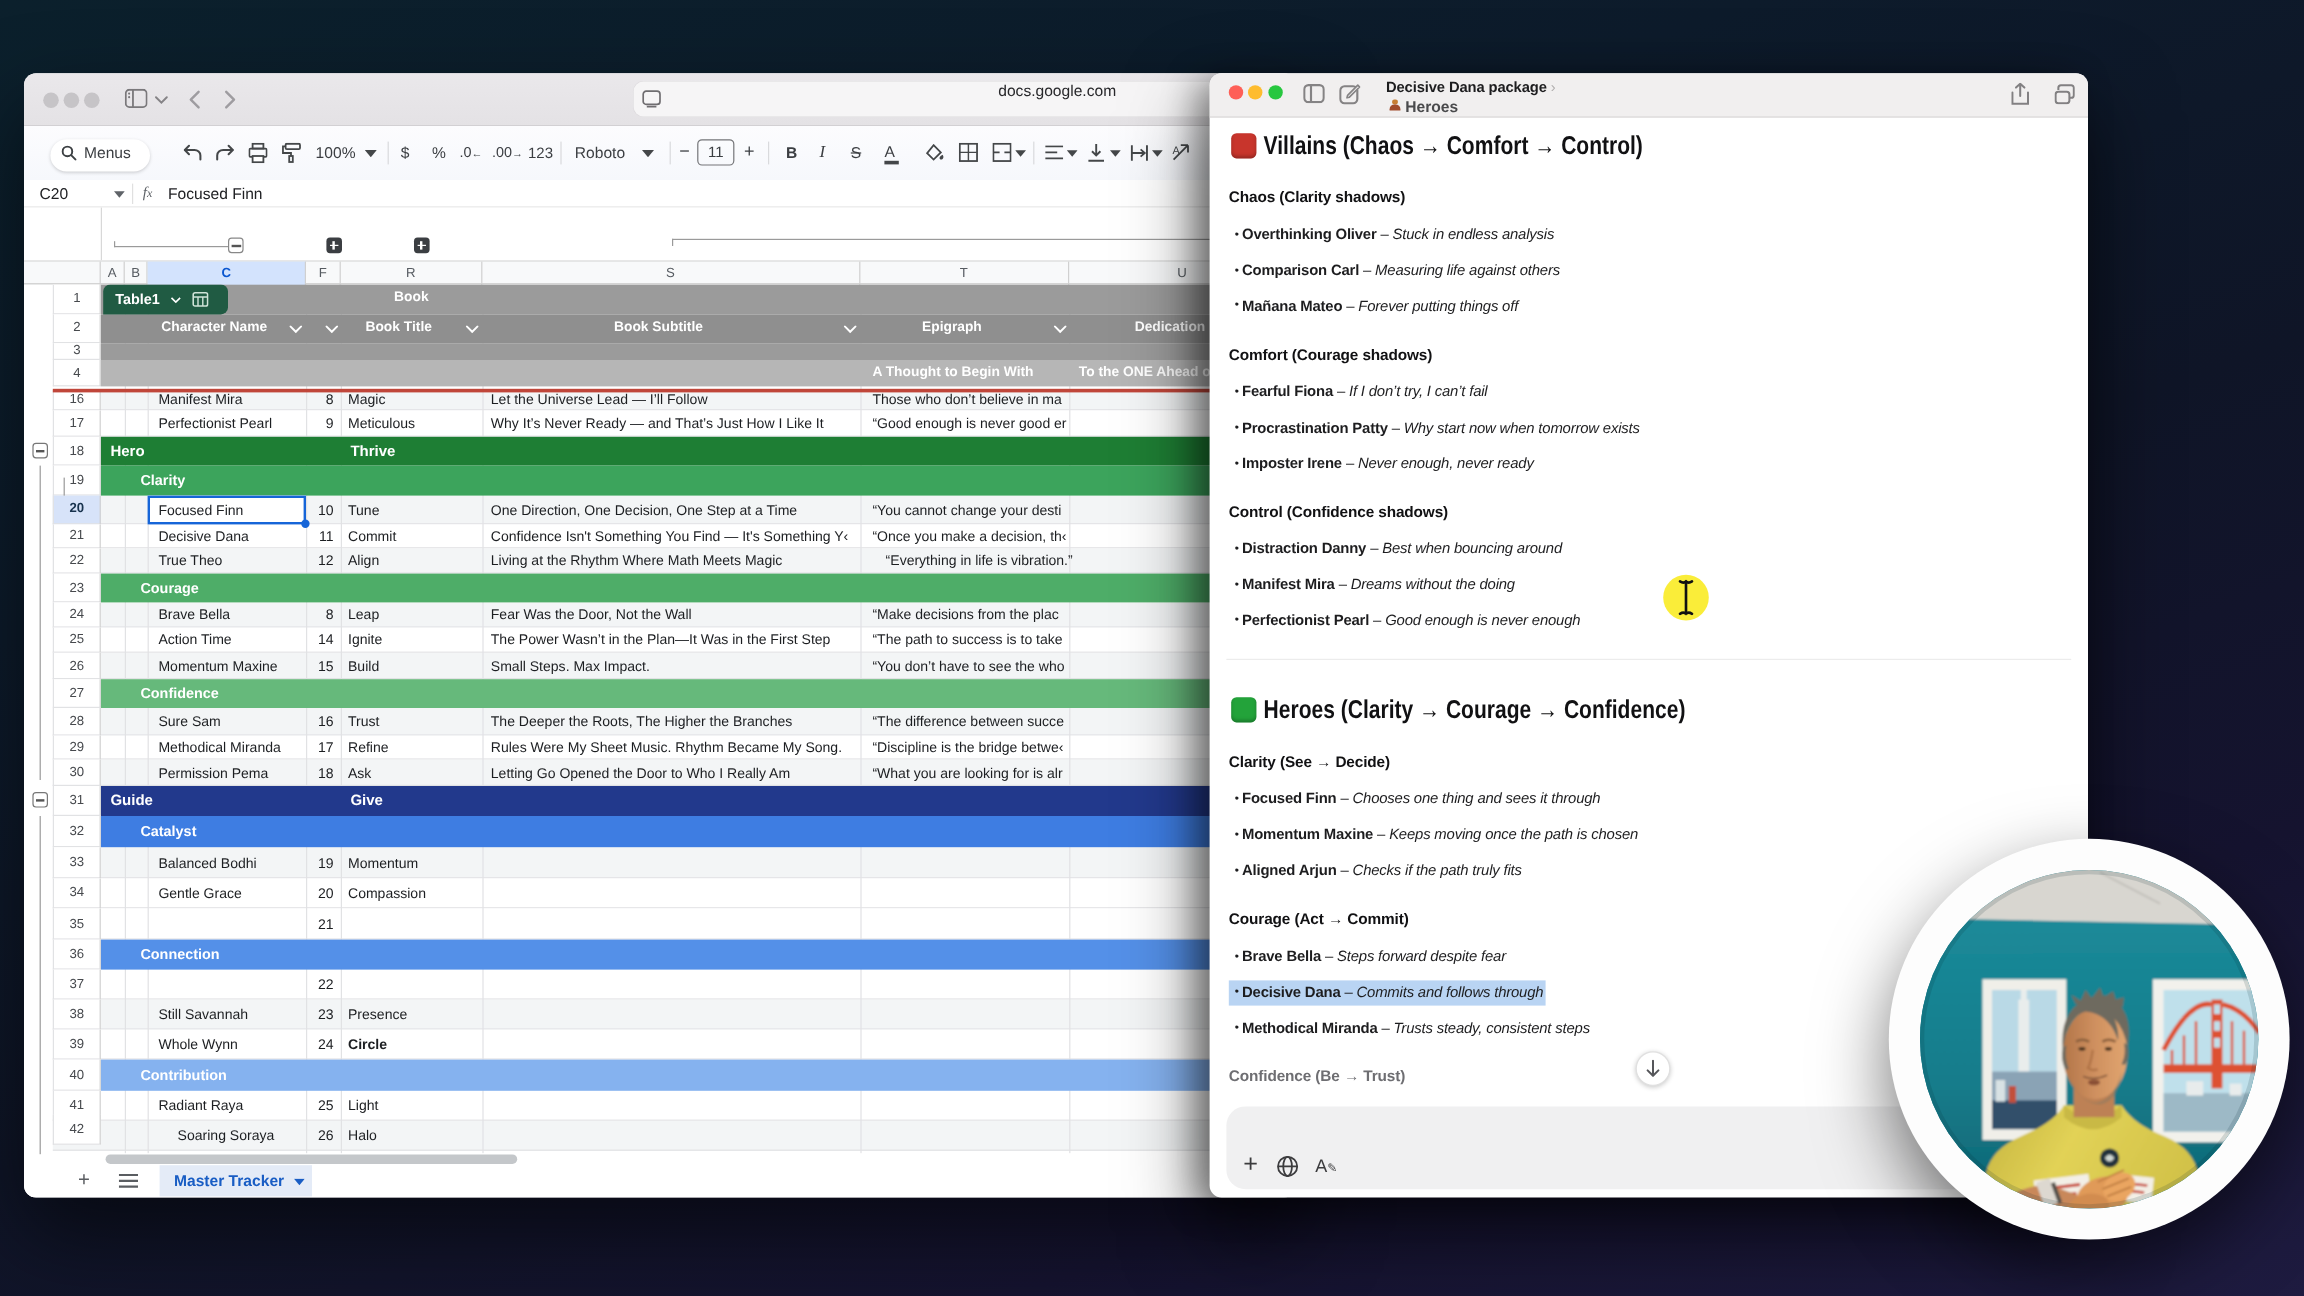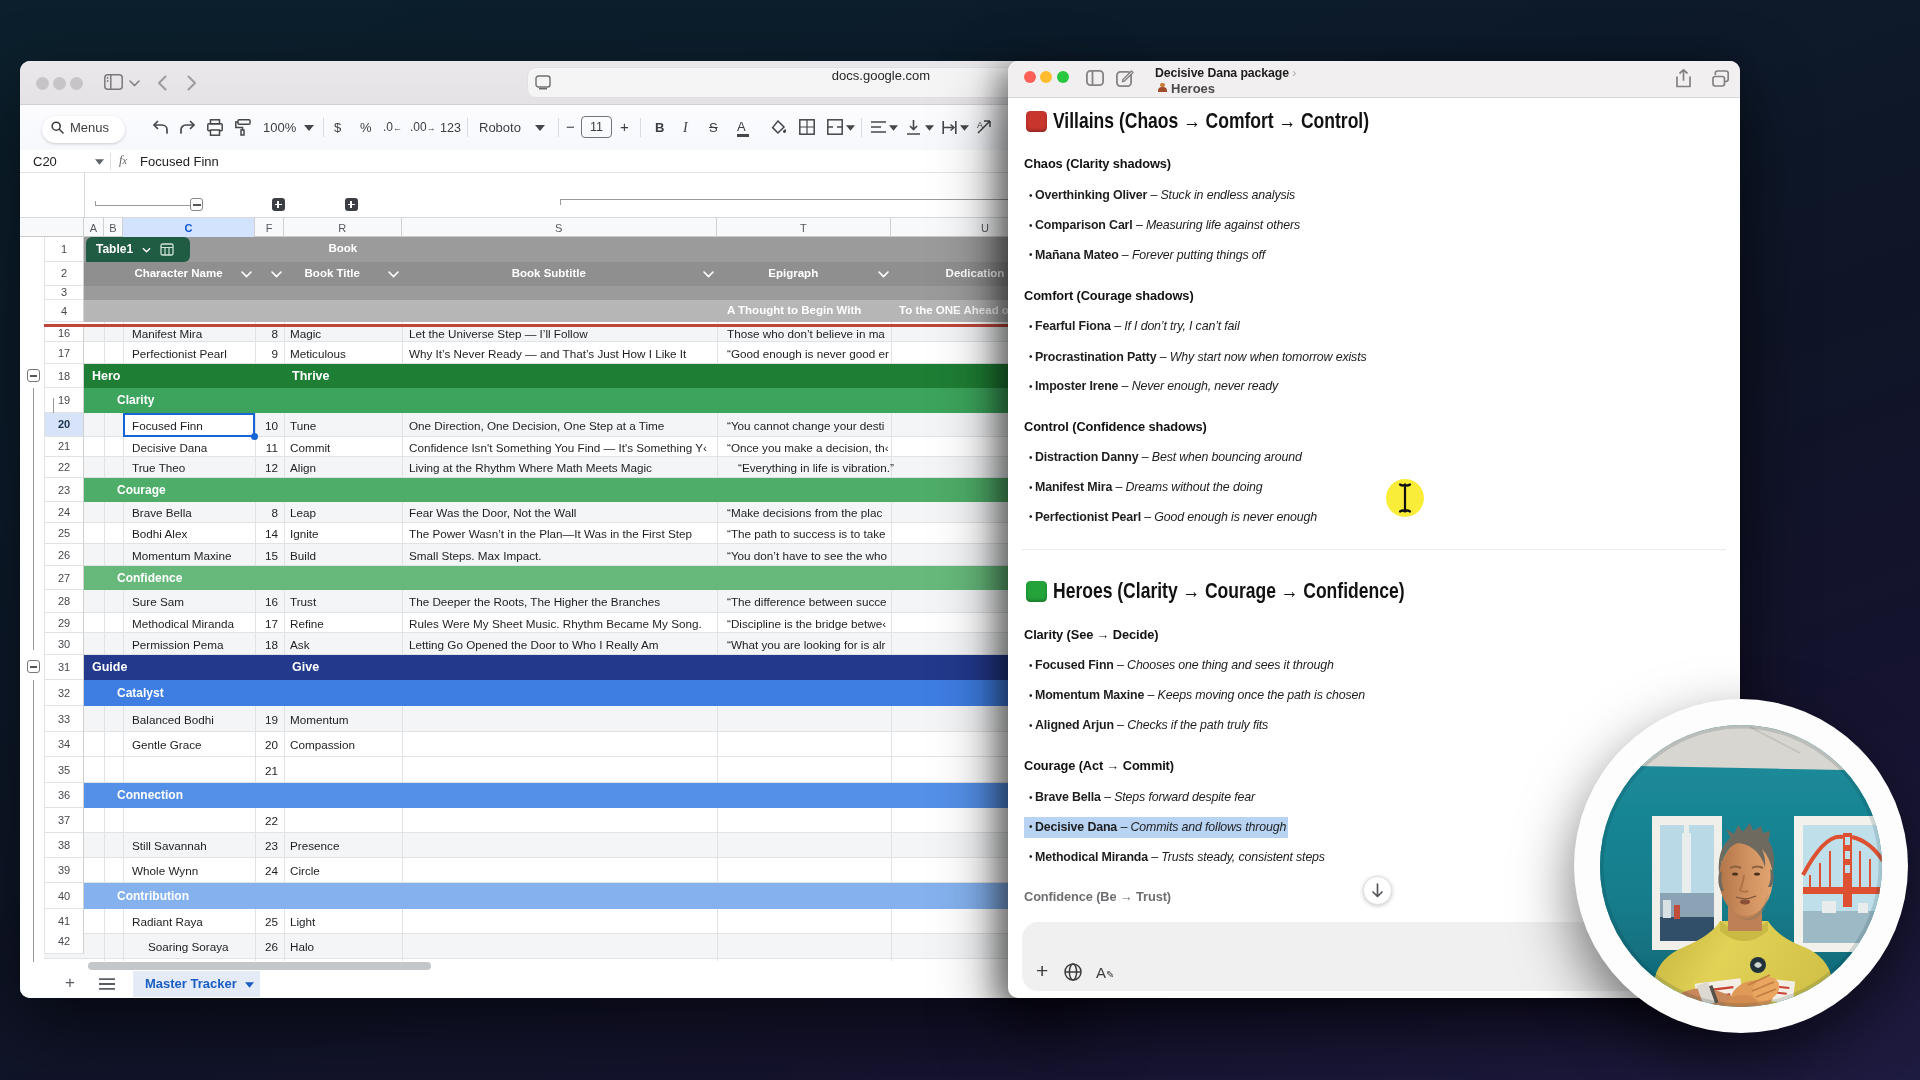--- a/index.html
+++ b/index.html
@@ -207,21 +207,21 @@
 <div class="vline" style="left:381.5px;top:0;height:724px;"></div>
 <div class="vline" style="left:697.0px;top:0;height:724px;"></div>
 <div class="vline" style="left:870.5px;top:0;height:724px;"></div>
 
 </div>
 <div class="abs" style="left:0;top:176px;width:100%;height:725px;overflow:hidden;" id="gridrows">
 <div class="row gridline" style="top:88px;height:17px;background:#f3f5f6;"></div>
 <div class="cell" style="left:112px;top:90.25px;">Manifest Mira</div>
 <div class="cell" style="left:235px;width:23px;text-align:right;top:90.25px;">8</div>
 <div class="cell" style="left:270px;top:90.25px;">Magic</div>
-<div class="cell" style="left:389px;top:90.25px;">Let the Universe Step — I’ll Follow</div>
+<div class="cell" style="left:389px;top:90.25px;">Let the Universe Lead — I’ll Follow</div>
 <div class="cell" style="left:707px;top:90.25px;">Those who don’t believe in ma</div>
 <div class="row gridline" style="top:105px;height:22px;background:#ffffff;"></div>
 <div class="cell" style="left:112px;top:109.75px;">Perfectionist Pearl</div>
 <div class="cell" style="left:235px;width:23px;text-align:right;top:109.75px;">9</div>
 <div class="cell" style="left:270px;top:109.75px;">Meticulous</div>
 <div class="cell" style="left:389px;top:109.75px;">Why It’s Never Ready — and That’s Just How I Like It</div>
 <div class="cell" style="left:707px;top:109.75px;">“Good enough is never good er</div>
 <div class="band" style="top:127px;height:24px;background:#1e7e34;"></div>
 <div class="bandtxt" style="left:72px;top:131.5px;font-size:12.5px;">Hero</div>
 <div class="bandtxt" style="left:272px;top:131.5px;font-size:12.5px;">Thrive</div>
@@ -247,21 +247,21 @@
 <div class="cell" style="left:707px;top:224.25px;margin-left:11px;">“Everything in life is vibration.”</div>
 <div class="band" style="top:241px;height:24px;background:#4ead68;"></div>
 <div class="bandtxt" style="left:97px;top:245.5px;font-size:12px;">Courage</div>
 <div class="row gridline" style="top:265px;height:21px;background:#f3f5f6;"></div>
 <div class="cell" style="left:112px;top:269.25px;">Brave Bella</div>
 <div class="cell" style="left:235px;width:23px;text-align:right;top:269.25px;">8</div>
 <div class="cell" style="left:270px;top:269.25px;">Leap</div>
 <div class="cell" style="left:389px;top:269.25px;">Fear Was the Door, Not the Wall</div>
 <div class="cell" style="left:707px;top:269.25px;">“Make decisions from the plac</div>
 <div class="row gridline" style="top:286px;height:21px;background:#ffffff;"></div>
-<div class="cell" style="left:112px;top:290.25px;">Bodhi Alex</div>
+<div class="cell" style="left:112px;top:290.25px;">Action Time</div>
 <div class="cell" style="left:235px;width:23px;text-align:right;top:290.25px;">14</div>
 <div class="cell" style="left:270px;top:290.25px;">Ignite</div>
 <div class="cell" style="left:389px;top:290.25px;">The Power Wasn’t in the Plan—It Was in the First Step</div>
 <div class="cell" style="left:707px;top:290.25px;">“The path to success is to take</div>
 <div class="row gridline" style="top:307px;height:22px;background:#f3f5f6;"></div>
 <div class="cell" style="left:112px;top:311.75px;">Momentum Maxine</div>
 <div class="cell" style="left:235px;width:23px;text-align:right;top:311.75px;">15</div>
 <div class="cell" style="left:270px;top:311.75px;">Build</div>
 <div class="cell" style="left:389px;top:311.75px;">Small Steps. Max Impact.</div>
 <div class="cell" style="left:707px;top:311.75px;">“You don’t have to see the who</div>
@@ -306,21 +306,21 @@
 <div class="row gridline" style="top:571px;height:25px;background:#ffffff;"></div>
 <div class="cell" style="left:112px;top:577.25px;"></div>
 <div class="cell" style="left:235px;width:23px;text-align:right;top:577.25px;">22</div>
 <div class="row gridline" style="top:596px;height:25px;background:#f3f5f6;"></div>
 <div class="cell" style="left:112px;top:602.25px;">Still Savannah</div>
 <div class="cell" style="left:235px;width:23px;text-align:right;top:602.25px;">23</div>
 <div class="cell" style="left:270px;top:602.25px;">Presence</div>
 <div class="row gridline" style="top:621px;height:25px;background:#ffffff;"></div>
 <div class="cell" style="left:112px;top:627.25px;">Whole Wynn</div>
 <div class="cell" style="left:235px;width:23px;text-align:right;top:627.25px;">24</div>
-<div class="cell" style="left:270px;top:627.25px;">Circle</div>
+<div class="cell" style="left:270px;top:627.25px;font-weight:bold;">Circle</div>
 <div class="band" style="top:646px;height:26px;background:#85b2ef;"></div>
 <div class="bandtxt" style="left:97px;top:651.5px;font-size:12px;">Contribution</div>
 <div class="row gridline" style="top:672px;height:25px;background:#ffffff;"></div>
 <div class="cell" style="left:112px;top:678.25px;">Radiant Raya</div>
 <div class="cell" style="left:235px;width:23px;text-align:right;top:678.25px;">25</div>
 <div class="cell" style="left:270px;top:678.25px;">Light</div>
 <div class="row gridline" style="top:697px;height:25px;background:#f3f5f6;"></div>
 <div class="cell" style="left:112px;top:703.25px;margin-left:16px;">Soaring Soraya</div>
 <div class="cell" style="left:235px;width:23px;text-align:right;top:703.25px;">26</div>
 <div class="cell" style="left:270px;top:703.25px;">Halo</div>

